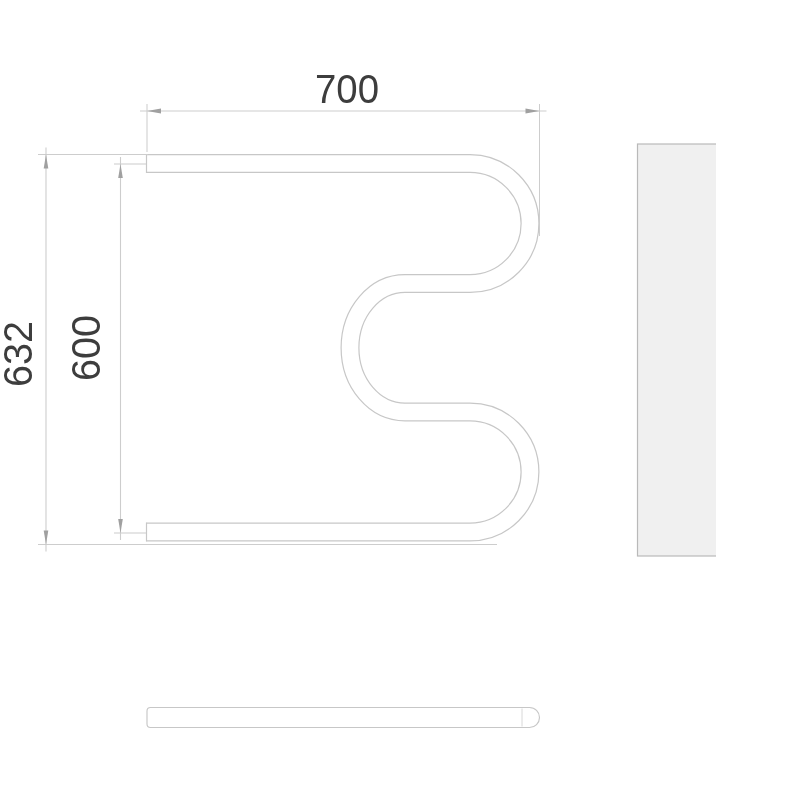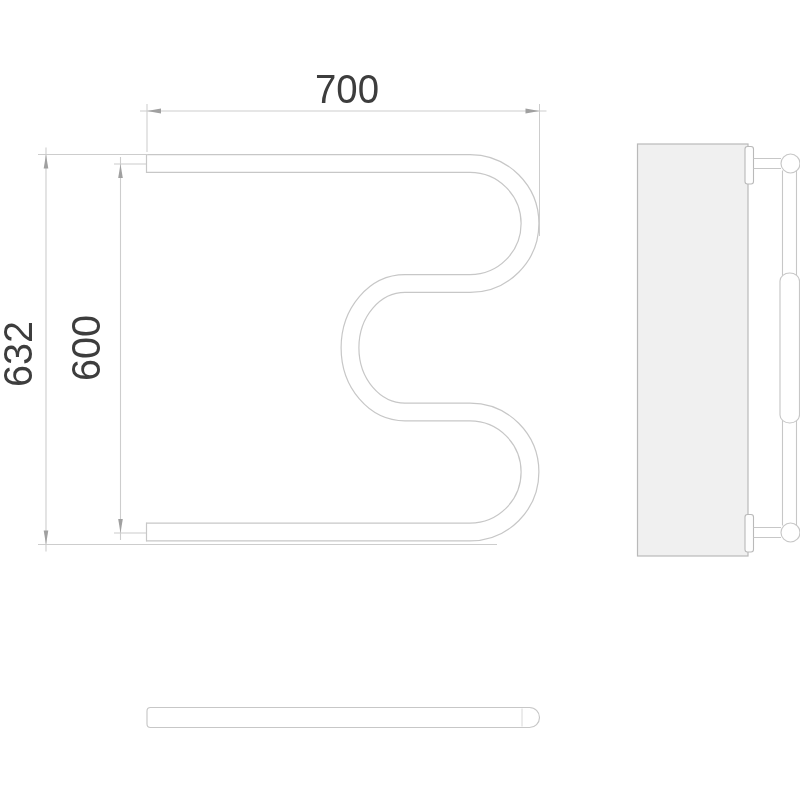--- a/index.html
+++ b/index.html
@@ -1,16 +1,16 @@
 <!DOCTYPE html>
 <html><head>
 <meta charset="utf-8">
 <style>
   html,body{margin:0;padding:0;background:#ffffff;}
-  .stage{position:relative;width:800px;height:800px;background:#ffffff;overflow:hidden;}
+  .stage{position:relative;width:716px;height:800px;background:#ffffff;overflow:hidden;}
   svg{display:block;}
   .tube-under{fill:none;stroke:#c7c7c7;stroke-width:19;}
   .tube-over{fill:none;stroke:#ffffff;stroke-width:16.6;}
   .outline{fill:none;stroke:#c7c7c7;stroke-width:1.2;}
   .outline-thin{fill:none;stroke:#c7c7c7;stroke-width:1.1;}
   .dimline{fill:none;stroke:#cdcdcd;stroke-width:1.1;}
   .extline{fill:none;stroke:#cdcdcd;stroke-width:1.05;}
   .arrow{fill:#a0a0a0;stroke:none;}
   .dim-text{font-family:"Liberation Sans",sans-serif;font-size:41px;fill:#3d3d3d;letter-spacing:0px;}
   .wall{fill:#f0f0f0;stroke:#b9b9b9;stroke-width:1.2;}

